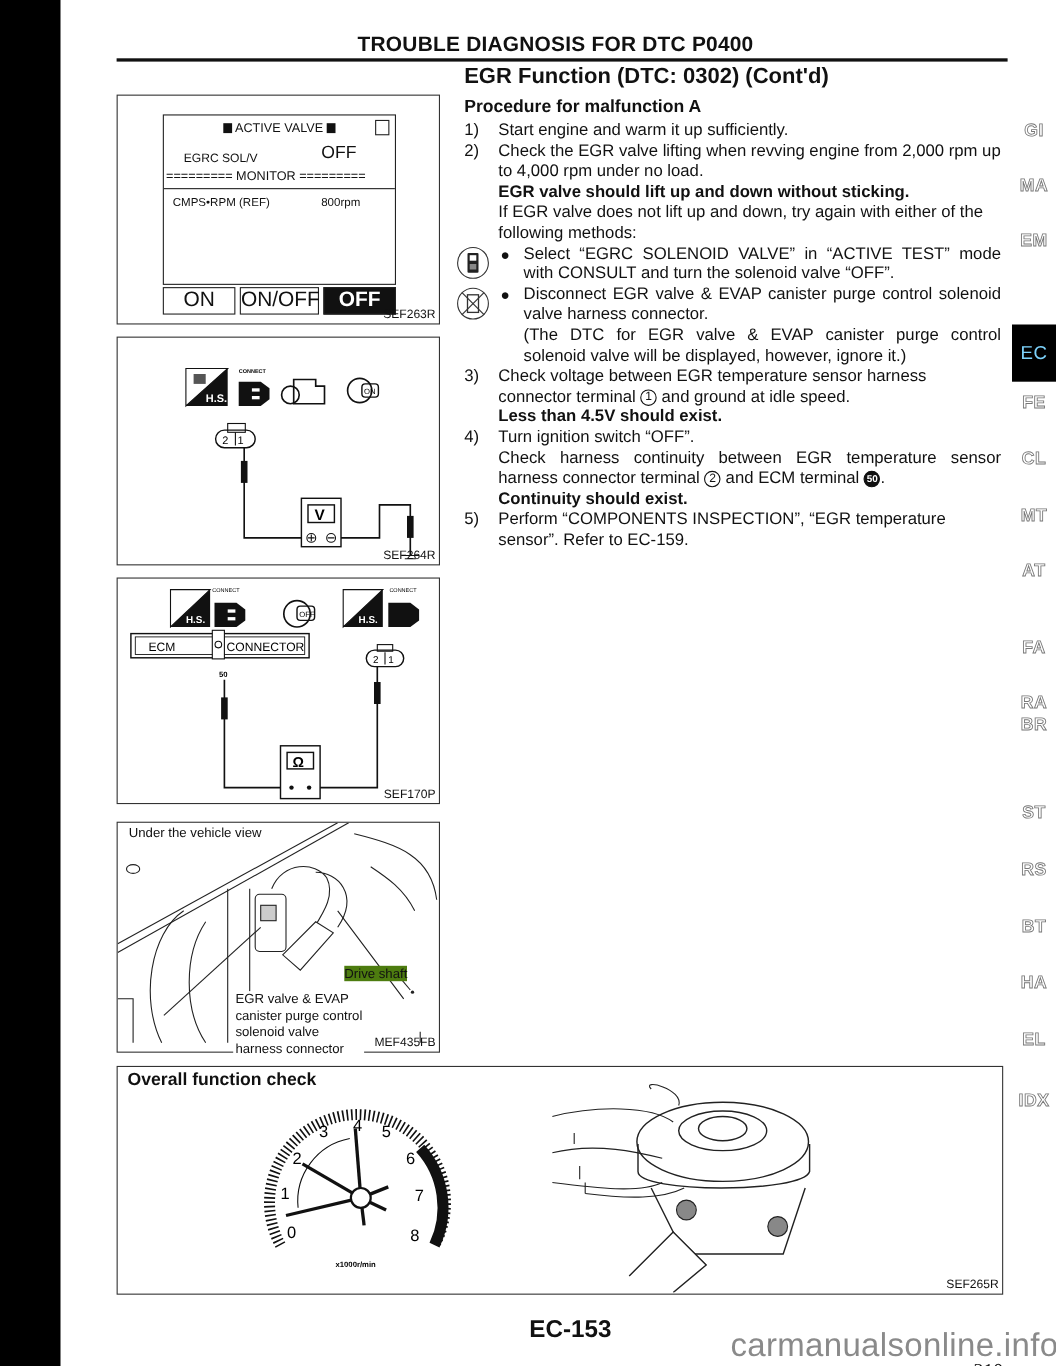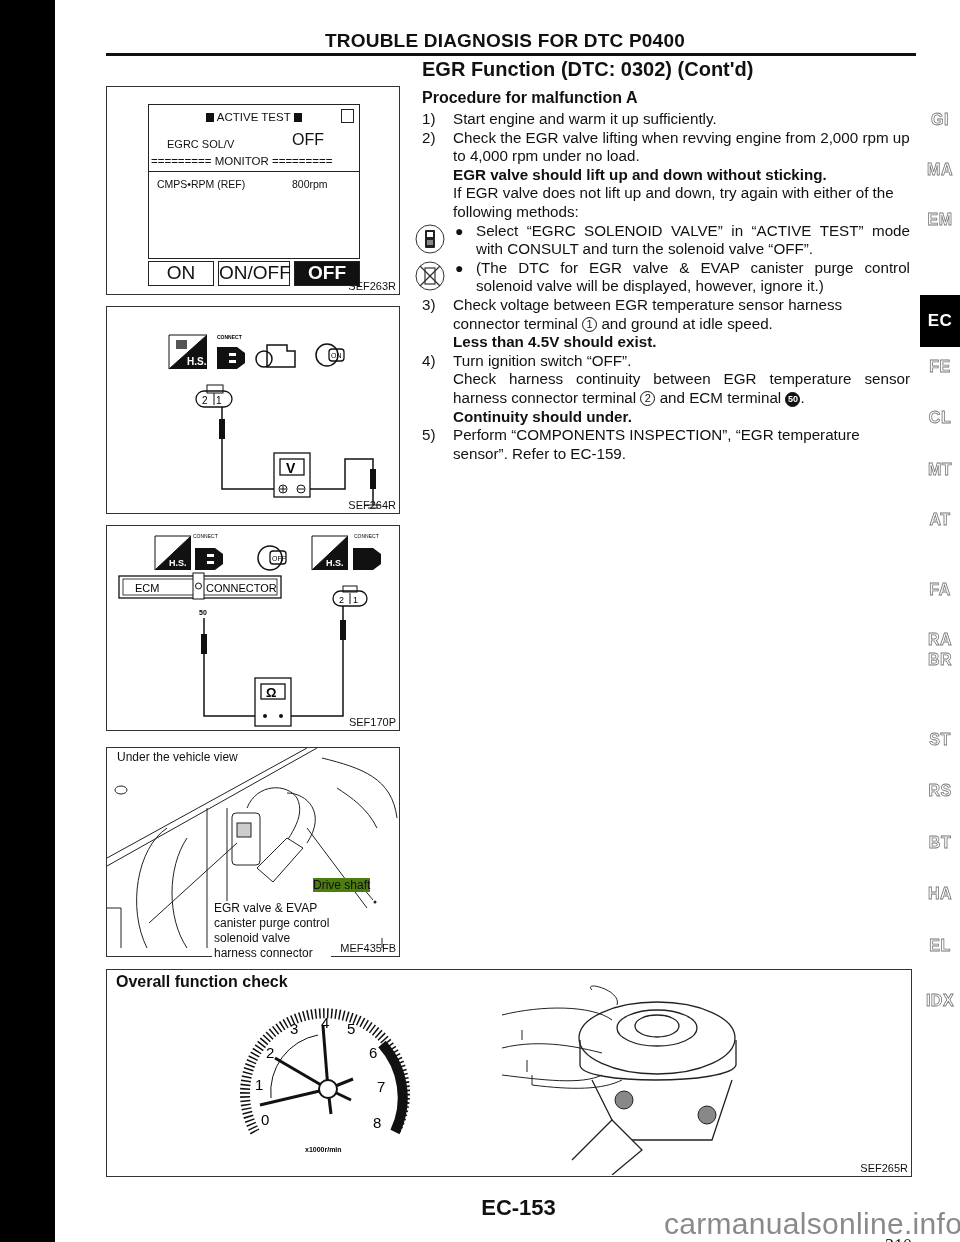--- a/index.html
+++ b/index.html
@@ -30,21 +30,21 @@
 
   
   .consult-screen { position: absolute; left: 41px; top: 17px; width: 212px; height: 155px; border: 1.5px solid #222; }
   .cs-row { position: absolute; font-size: 11.5px; white-space: nowrap; }
   .cs-btns { position: absolute; left: 41px; top: 174px; display: flex; gap: 4px; }
   .cs-btn { height: 25px; border: 1.5px solid #222; font-size: 19px; text-align: center; line-height: 22px; background: #fff; }
   .cs-btn.active { background: #111; color: #fff; font-weight: bold; }
 
   .sidebar-tabs { position: absolute; left: 920px; top: 105px; width: 40px; }
   .tab { position: absolute; left: 0; width: 40px; height: 30px; text-align: center; font-size: 16px; line-height: 30px; color: #fff; -webkit-text-stroke: 0.8px #777; font-weight: bold; letter-spacing: 0.5px; }
-  .tab.active { background: #000; color: #ffffff; -webkit-text-stroke: 0; left: 0; width: 40px; height: 52px; line-height: 52px; font-size: 17px; font-weight: bold; }
+  .tab.active { background: #000; color: #7dd3fc; -webkit-text-stroke: 0; left: 0; width: 40px; height: 52px; line-height: 52px; font-size: 17px; font-weight: normal; }
 
   .footer-page { position: absolute; left: 0; width: 960px; text-align: center; top: 1195px; font-weight: bold; font-size: 22px; padding-left: 77px; }
   .footer-num { position: absolute; left: 885px; top: 1192px; font-family: "Liberation Serif", serif; font-size: 18px; margin-top: 44px; }
   .watermark { position: absolute; left: 664px; top: 1207px; font-size: 30px; color: #8a8a8a; letter-spacing: 0.3px; }
 
   .ofc-title { position: absolute; left: 9px; top: 3px; font-weight: bold; font-size: 16px; }
   .egr-note { position: absolute; left: 623px; top: 18px; font-size: 11.5px; line-height: 15px; }
   .svg-lbl { font-family: "Liberation Sans", sans-serif; }
 </style>
 </head>
@@ -87,20 +87,21 @@
     <span class="m-icon">
       <svg width="34" height="34" viewBox="0 0 34 34" style="position:absolute;left:0;top:1px;">
         <circle cx="16" cy="16" r="14" fill="none" stroke="#333" stroke-width="1"></circle>
         <rect x="11" y="8" width="10" height="16" fill="none" stroke="#333" stroke-width="1.2"></rect>
         <line x1="6" y1="6" x2="26" y2="26" stroke="#333" stroke-width="1.2"></line>
         <line x1="26" y1="6" x2="6" y2="26" stroke="#333" stroke-width="1.2"></line>
       </svg>
       <span style="position:absolute;left:41px;top:0;font-size:14px;">●</span>
     </span>
     <div class="m-text" style="padding-left:12px;">
+      <div>Disconnect EGR valve &amp; EVAP canister purge control solenoid valve harness connector.</div>
       <div>(The DTC for EGR valve &amp; EVAP canister purge control solenoid valve will be displayed, however, ignore it.)</div>
     </div>
   </div>
   <div class="step">
     <span class="step-num">3)</span>
     <div class="step-body">
       <div>
         <span>Check voltage between EGR temperature sensor harness connector terminal</span>
         <span class="circle-num">1</span>
         <span>and ground at idle speed.</span>
@@ -111,34 +112,34 @@
   <div class="step">
     <span class="step-num">4)</span>
     <div class="step-body">
       <div>Turn ignition switch “OFF”.</div>
       <div style="text-align:justify;">
         <span>Check harness continuity between EGR temperature sensor harness connector terminal</span>
         <span class="circle-num">2</span>
         <span>and ECM terminal</span>
         <span class="circle-num filled">50</span><span>.</span>
       </div>
-      <div class="bold">Continuity should under.</div>
+      <div class="bold">Continuity should exist.</div>
     </div>
   </div>
   <div class="step">
     <span class="step-num">5)</span>
     <span class="step-body">Perform “COMPONENTS INSPECTION”, “EGR temperature sensor”. Refer to EC-159.</span>
   </div>
 </div>
 
 <div class="fig" style="left:106px;top:86px;width:294px;height:209px;">
   <div class="consult-screen">
     <div class="cs-row" style="left:0;width:100%;top:6px;text-align:center;">
       <span style="display:inline-block;width:8px;height:9px;background:#111;vertical-align:-1px;"></span>
-      <span>ACTIVE TEST</span>
+      <span>ACTIVE VALVE</span>
       <span style="display:inline-block;width:8px;height:9px;background:#111;vertical-align:-1px;"></span>
     </div>
     <div style="position:absolute;right:5px;top:4px;width:13px;height:14px;border:1.3px solid #222;"></div>
     <div class="cs-row" style="left:18px;top:33px;font-size:11px;">EGRC SOL/V</div>
     <div class="cs-row" style="left:143px;top:26px;font-size:16px;">OFF</div>
     <div class="cs-row" style="left:2px;top:50px;font-size:11.5px;">
       <span>=========</span>
       <span>MONITOR</span>
       <span>=========</span>
     </div>

